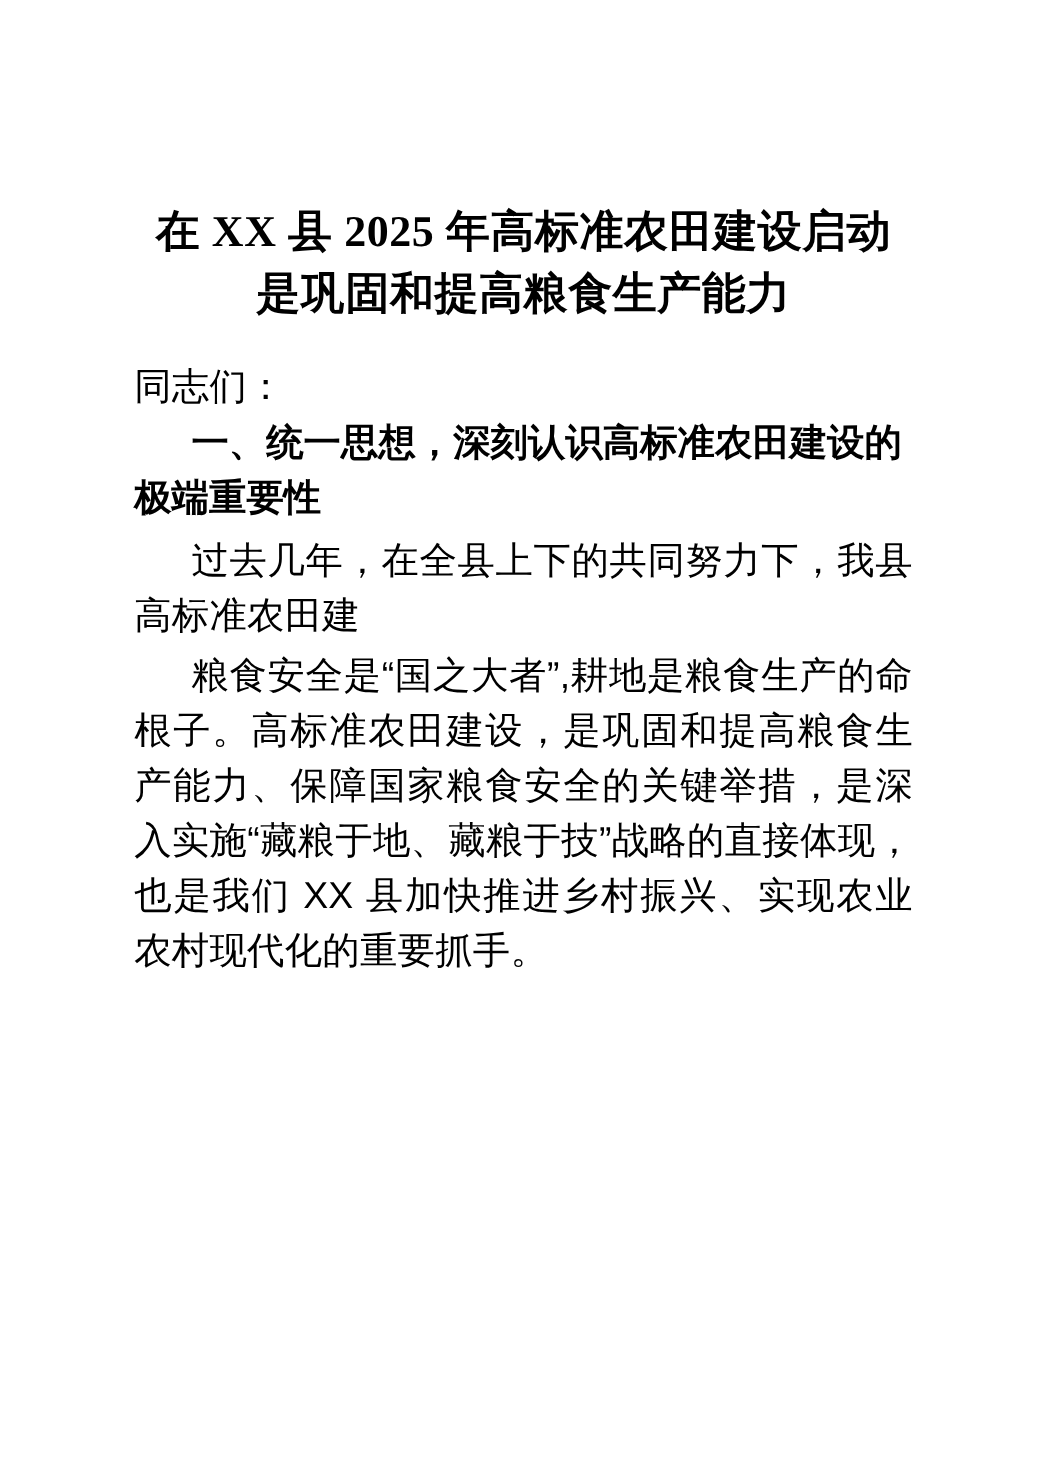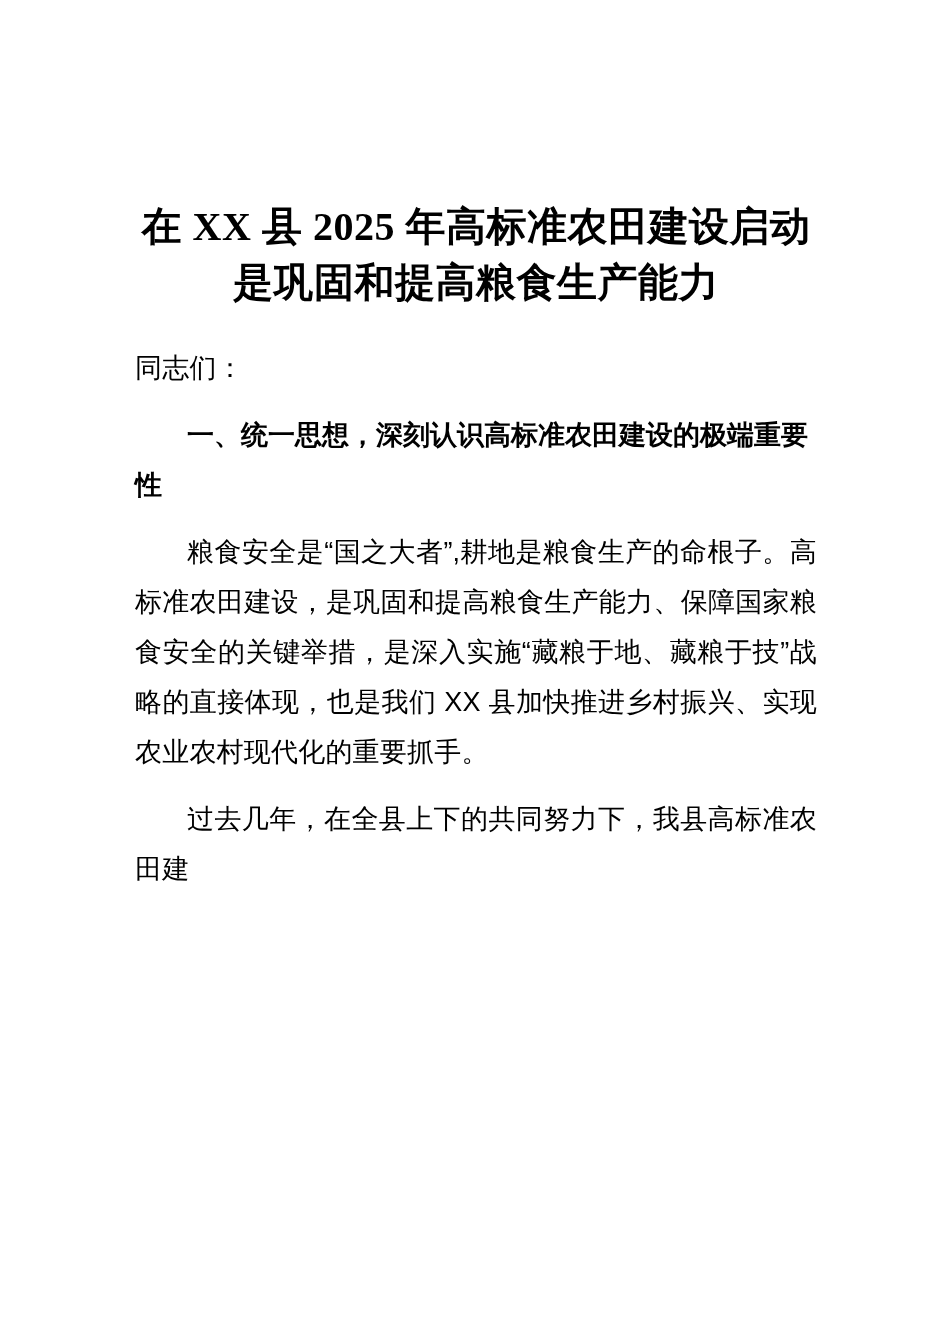--- a/index.html
+++ b/index.html
@@ -21,72 +21,73 @@
   }
   #content {
     position: absolute;
     left: 118px;
     top: 0;
     width: 716px;
   }
 
   
   .doc-title {
-    margin: 16px;
+    margin: 0;
     padding-top: 183px;
     text-align: center;
     font-family: "Liberation Serif", "DejaVu Serif", serif;
     font-weight: 700;
     font-size: 40px;
     line-height: 56px;
     letter-spacing: 0.5px;
     color: #000;
   }
   .doc-title .tline {
     display: block;
     white-space: nowrap;
   }
 
   
   .body-block {
     margin-top: 32px;
   }
   p.para {
-    margin: 17px;
-    font-size: 27px;
+    margin: 4px;
+    font-size: 34px;
     line-height: 50px;
     text-align: justify;
     text-justify: inter-ideograph;
     text-align-last: left;
     letter-spacing: 0.2px;
     color: #000;
     word-break: break-all;
   }
   p.para.indent {
     text-indent: 52px;
   }
   p.para.heading {
     font-weight: 700;
     text-indent: 52px;
     text-align: left;
     letter-spacing: 0px;
+    font-family: Liberation Mono, monospace;
   }
 </style>
 </head>
 <body>
 
 <div id="page" style="background: rgb(255, 255, 255); color: rgb(0, 0, 0);">
   <div id="content">
 
     <h1 class="doc-title">
       <span class="tline">在 XX 县 2025 年高标准农田建设启动</span>
       <span class="tline">是巩固和提高粮食生产能力</span>
     </h1>
 
     <div class="body-block">
       <p class="para">同志们：</p>
       <p class="para heading">一、统一思想，深刻认识高标准农田建设的极端重要性</p>
+      <p class="para indent">过去几年，在全县上下的共同努力下，我县高标准农田建</p>
       <p class="para indent">粮食安全是“国之大者”,耕地是粮食生产的命根子。高标准农田建设，是巩固和提高粮食生产能力、保障国家粮食安全的关键举措，是深入实施“藏粮于地、藏粮于技”战略的直接体现，也是我们 XX 县加快推进乡村振兴、实现农业农村现代化的重要抓手。</p>
-      <p class="para indent">过去几年，在全县上下的共同努力下，我县高标准农田建</p>
     </div>
 
   </div>
 </div>
 
 </body></html>

